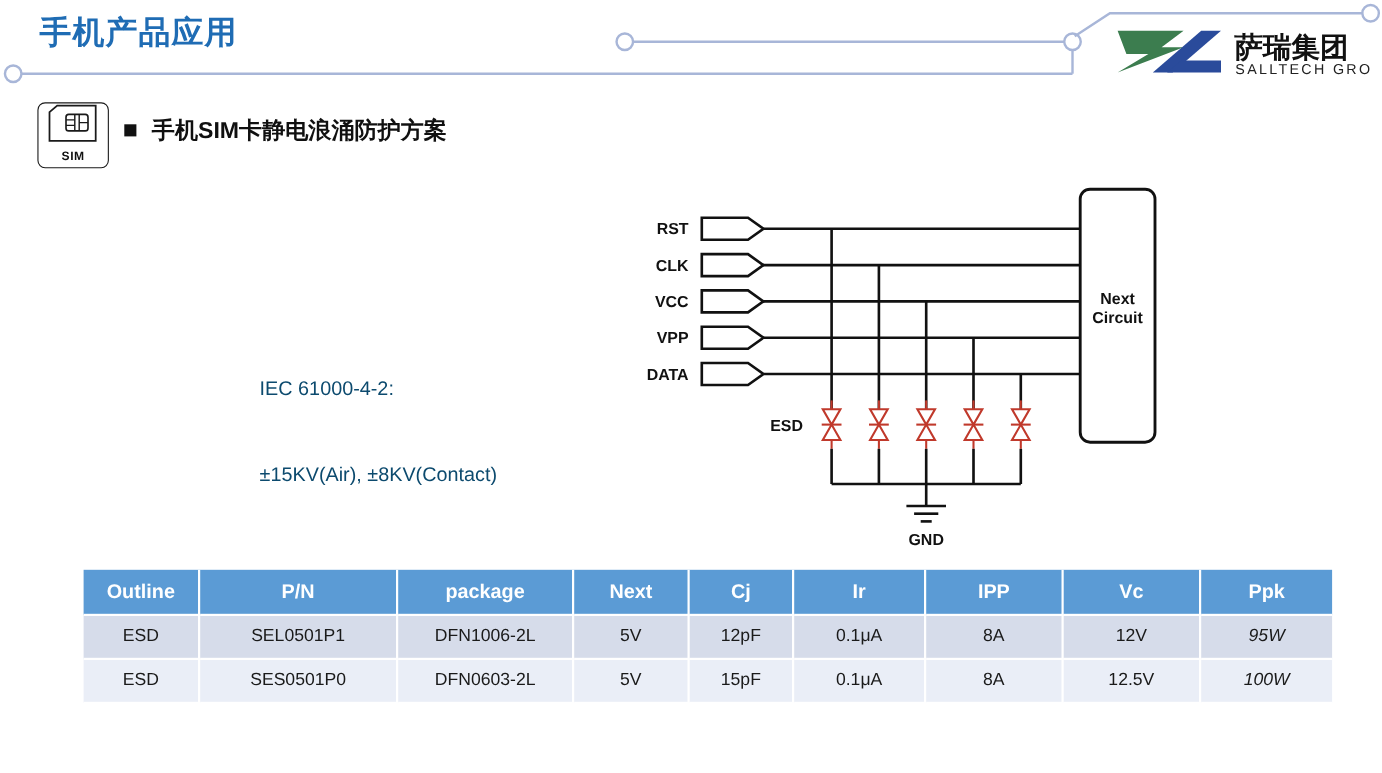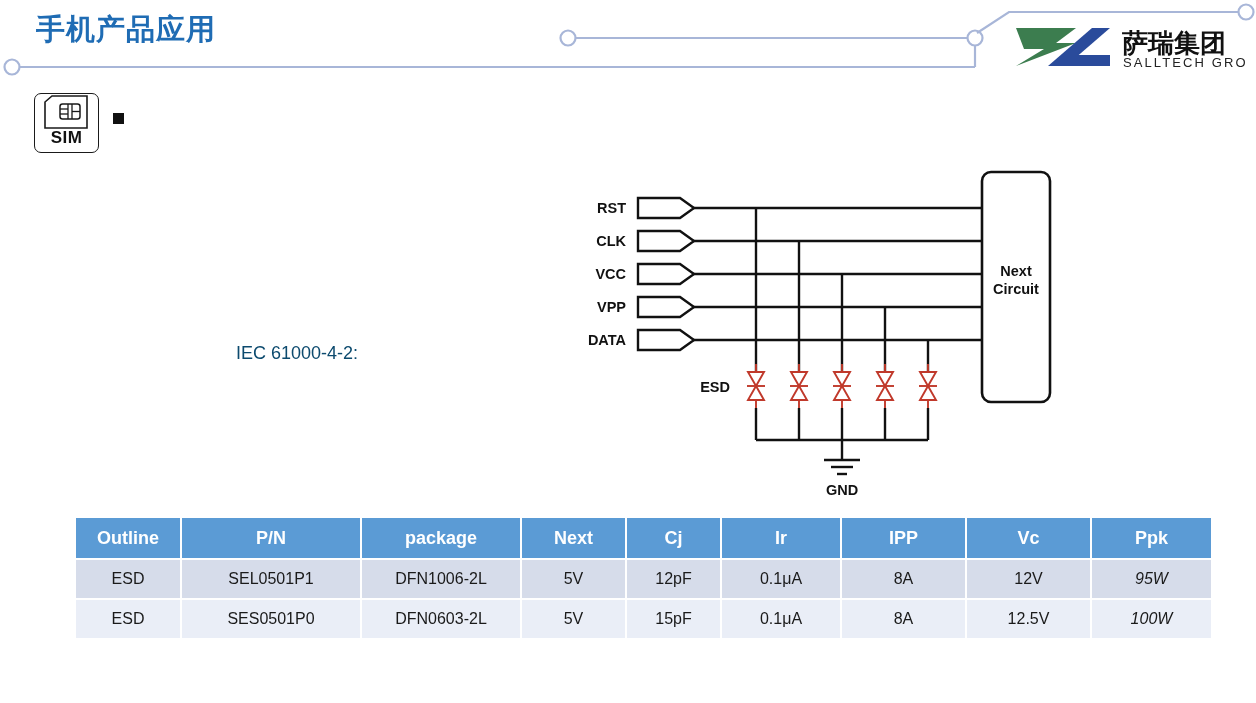--- a/index.html
+++ b/index.html
@@ -58,21 +58,21 @@
     border-radius: 7px;
     background: #ffffff;
     box-sizing: border-box;
   }
   #sim-icon-box .sim-label {
     position: absolute;
     left: 0;
     right: 0;
     bottom: 4px;
     text-align: center;
-    font-size: 17px;
+    font-size: 11px;
     font-weight: bold;
     color: #111;
     letter-spacing: 0.5px;
   }
   #section-bullet {
     position: absolute;
     left: 113px;
     top: 113px;
     width: 11px;
     height: 11px;
@@ -181,23 +181,25 @@
       <rect x="25" y="10" width="20" height="15" rx="2.5" fill="#ffffff" stroke="#1a1a1a" stroke-width="1.5"></rect>
       <line x1="25" y1="15" x2="33" y2="15" stroke="#1a1a1a" stroke-width="1.3"></line>
       <line x1="25" y1="20" x2="33" y2="20" stroke="#1a1a1a" stroke-width="1.3"></line>
       <line x1="33" y1="10" x2="33" y2="25" stroke="#1a1a1a" stroke-width="1.3"></line>
       <line x1="37" y1="10" x2="37" y2="25" stroke="#1a1a1a" stroke-width="1.3"></line>
       <line x1="37" y1="17.5" x2="45" y2="17.5" stroke="#1a1a1a" stroke-width="1.3"></line>
     </svg>
     <div class="sim-label">SIM</div>
   </div>
   <div id="section-bullet"></div>
+  <div id="section-title">手机SIM卡静电浪涌防护方案</div>
 
   <div id="spec-note">
     <div>IEC 61000-4-2:</div>
+    <div>±15KV(Air), ±8KV(Contact)</div>
   </div>
 
   <svg id="circuit-diagram" viewBox="0 0 520 350" width="520" height="350">
 
     <g font-family="'Liberation Sans','DejaVu Sans',sans-serif" font-size="14.5" font-weight="bold" fill="#111111" text-anchor="end">
       <text x="66" y="53">RST</text>
       <text x="66" y="86">CLK</text>
       <text x="66" y="119">VCC</text>
       <text x="66" y="152">VPP</text>
       <text x="66" y="185">DATA</text>

